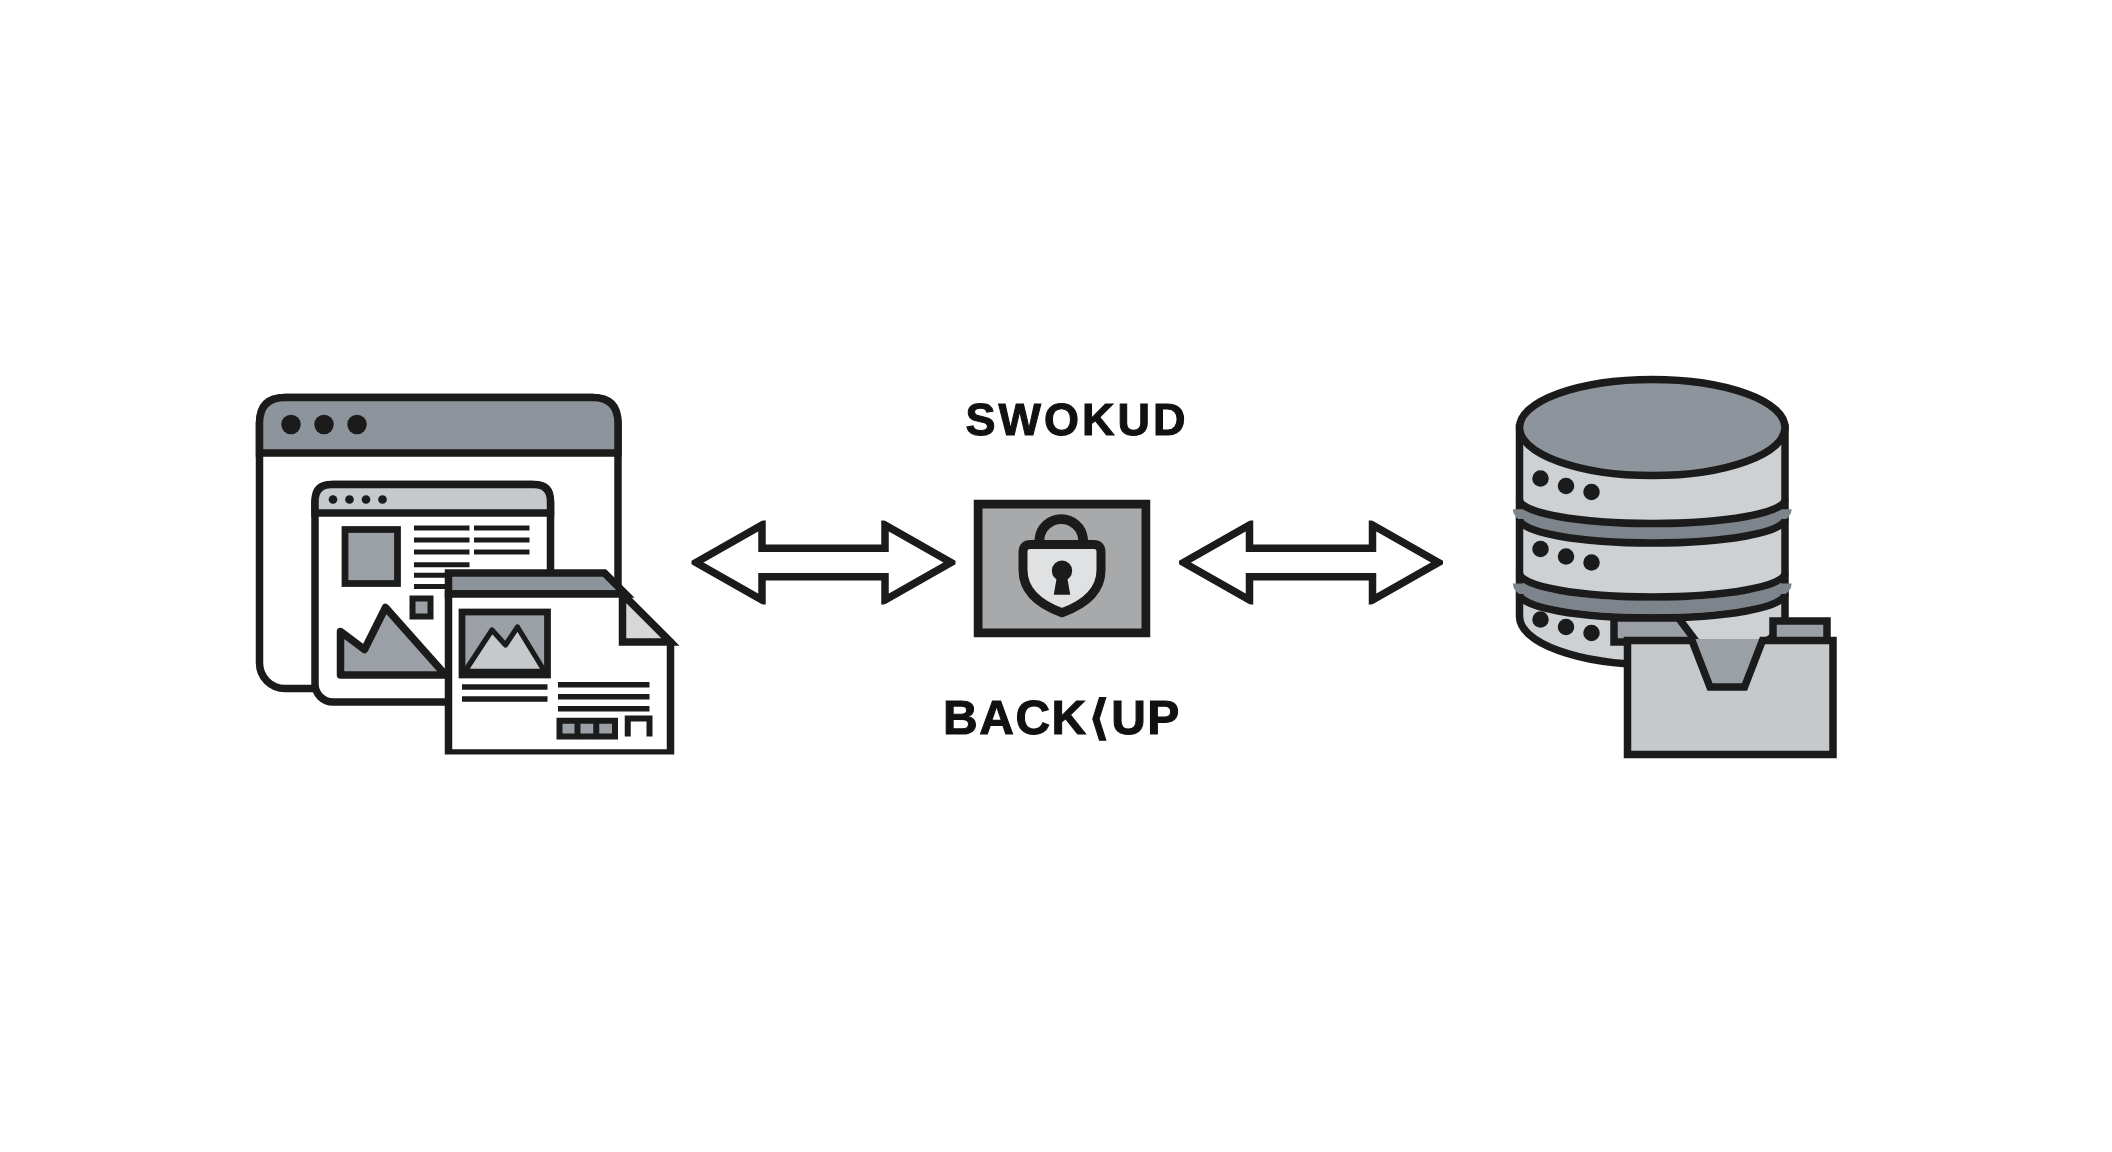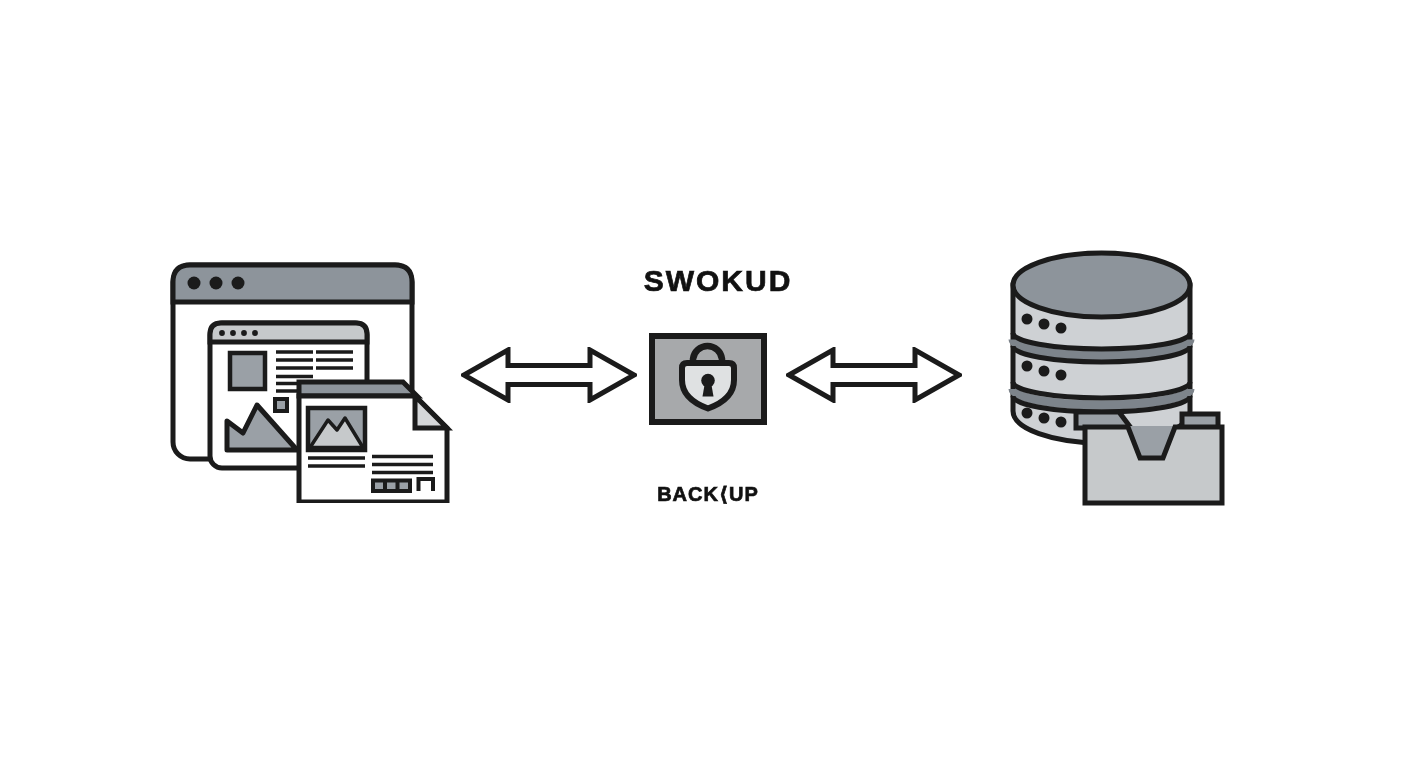--- a/index.html
+++ b/index.html
@@ -15,21 +15,21 @@
     position:absolute;
     transform:translateX(-50%);
     color:#111111;
     font-weight:700;
     -webkit-text-stroke:0.7px #111111;
     letter-spacing:2px;
     white-space:nowrap;
     font-family:"Liberation Sans","DejaVu Sans",sans-serif;
   }
   .label-top{left:718px;top:264px;font-size:30px;}
-  .label-bottom{left:708px;top:482px;font-size:20px;letter-spacing:1px;text-align:center;}
+  .label-bottom{left:708px;top:459px;font-size:32px;letter-spacing:1px;text-align:center;}
   svg{display:block;}
 </style>
 </head>
 <body>
 
 <div class="canvas">
 
   <div class="abs" style="left:163px;top:253px;">
     <svg viewBox="0 0 290 250" width="290" height="250">
 

